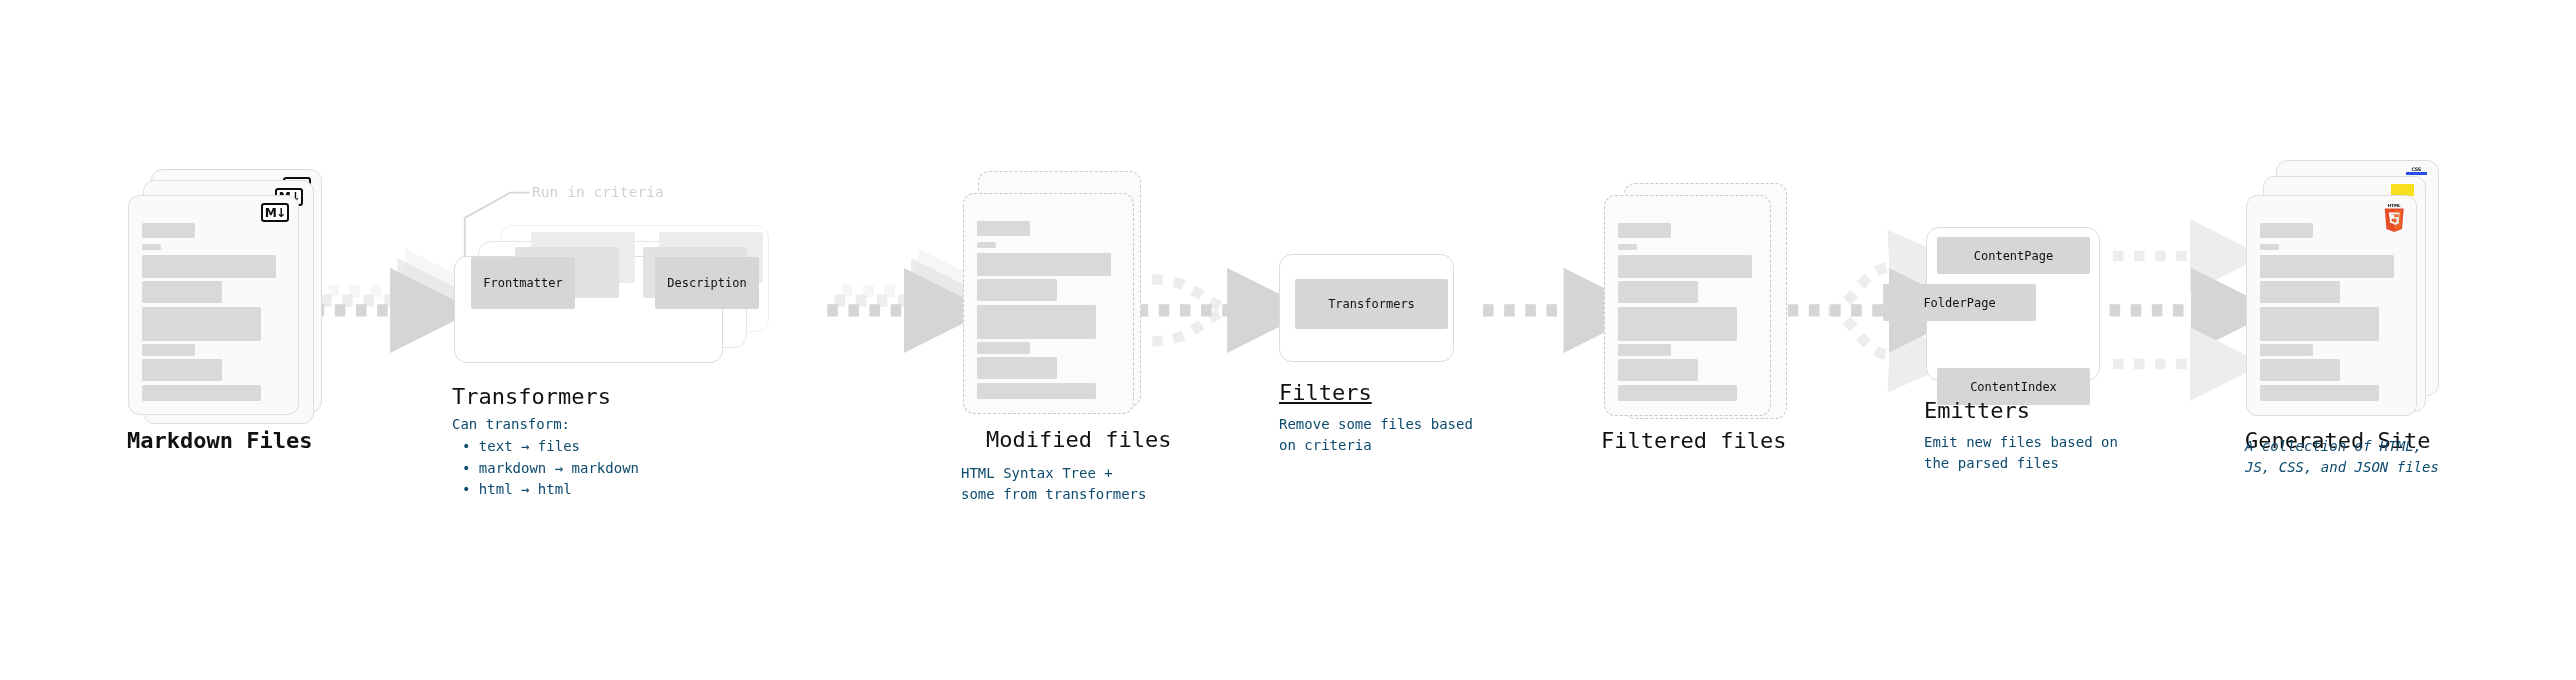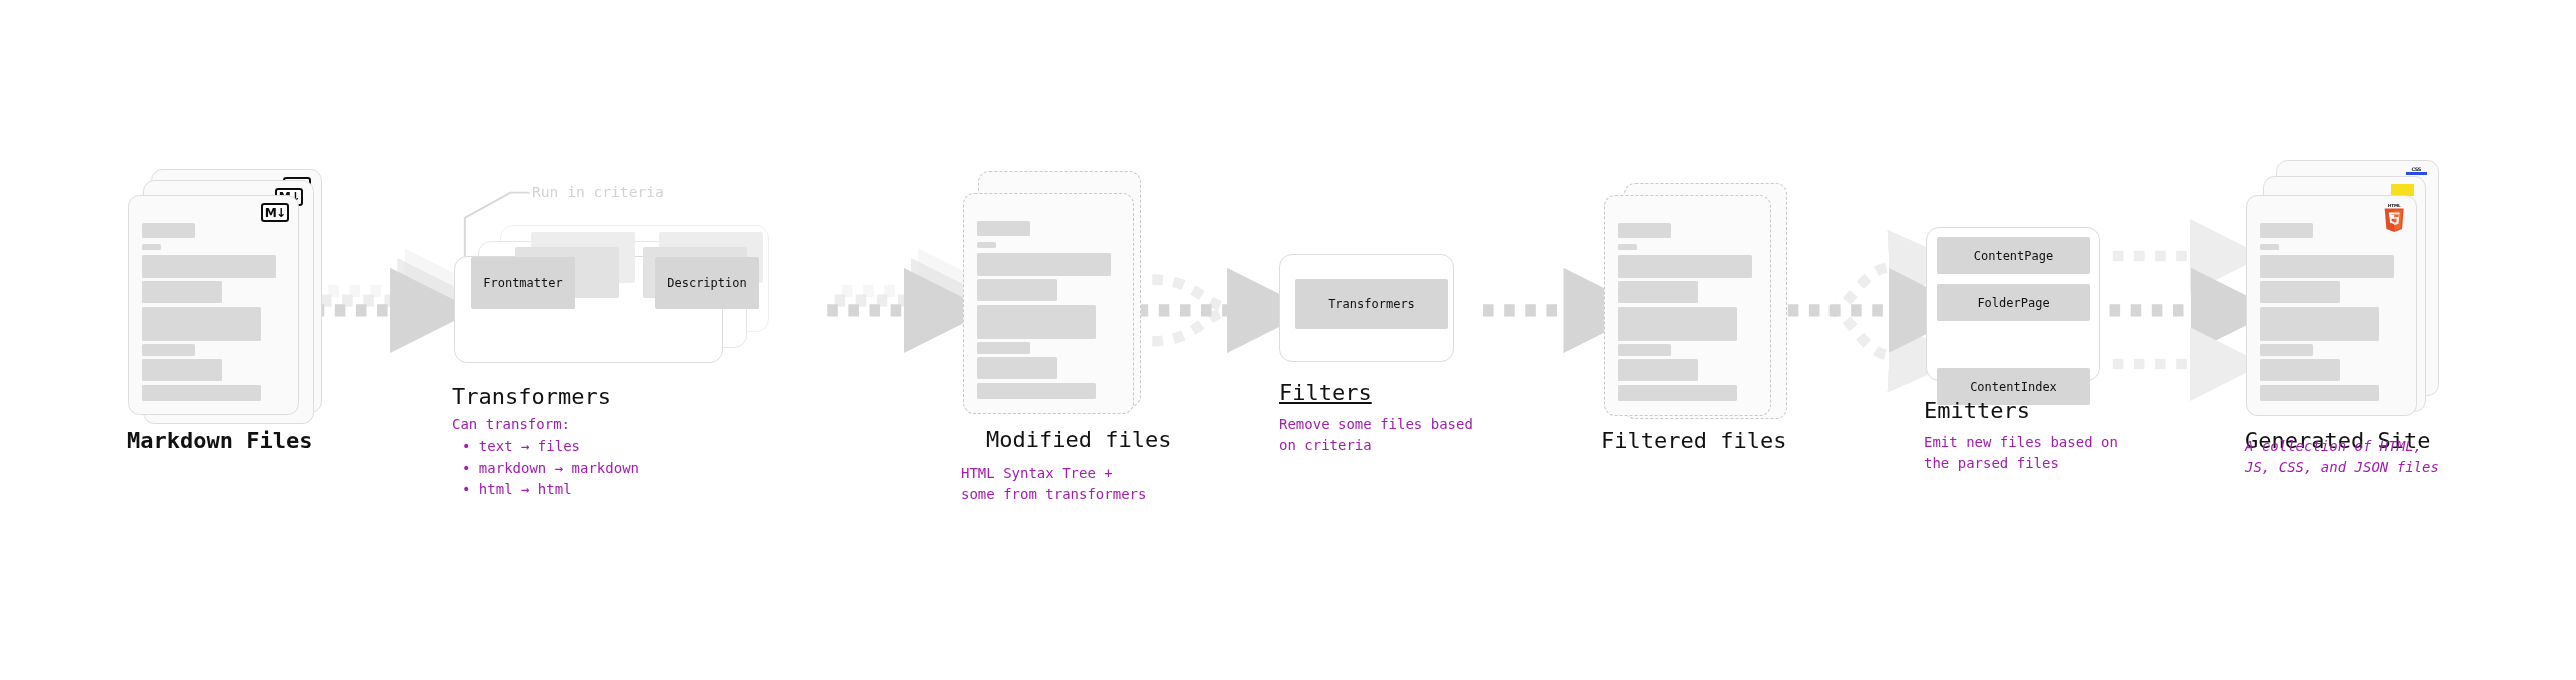--- a/index.html
+++ b/index.html
@@ -27,21 +27,21 @@
   .css-badge{position:absolute;width:21px;height:9.8px;display:flex;flex-direction:column;align-items:center;justify-content:flex-start;}
   .css-badge .t{font-family:"DejaVu Sans","Liberation Sans",sans-serif;font-size:4.9px;font-weight:bold;color:#222;line-height:4.9px;letter-spacing:-0.4px;}
   .css-badge .u{width:21px;height:2.4px;background:#264de4;margin-top:0.8px;}
   
   .js-badge{position:absolute;width:23px;height:12.2px;background:#f7df1e;}
   
   .h5{position:absolute;width:24.4px;height:31px;}
 
   
   .title{position:absolute;font-size:22px;color:#111;white-space:nowrap;letter-spacing:0px;}
-  .sub{position:absolute;font-size:14px;color:#a21caf;line-height:21px;white-space:pre;}
+  .sub{position:absolute;font-size:14px;color:#0c4a6e;line-height:21px;white-space:pre;}
 
   
   .gbox{position:absolute;border:1.6px solid #dcdcdc;border-radius:13px;background:#ffffff;box-sizing:border-box;}
   .gbox.l2{border-color:#e6e6e6;}
   .gbox.l3{border-color:#efefef;}
   .chip{position:absolute;border-radius:2px;background:#d6d6d6;display:flex;align-items:center;justify-content:center;
         font-size:12px;color:#111;white-space:nowrap;box-sizing:border-box;}
   .chip.l2{background:#e2e2e2;color:transparent;}
   .chip.l3{background:#ededed;color:transparent;}
 
@@ -210,21 +210,21 @@
       <div class="bar" style="left:13px;top:148px;width:53px;height:12.2px;"></div>
       <div class="bar" style="left:13px;top:163px;width:80px;height:22px;"></div>
       <div class="bar" style="left:13px;top:189px;width:119px;height:16.3px;"></div>
     </div>
     <div class="title" style="left:1601px;top:428px;">Filtered files</div>
   </div>
 
   <div>
     <div class="gbox" style="left:1926px;top:227px;width:174px;height:154px;"></div>
     <div class="chip" style="left:1937px;top:237px;width:153px;height:37px;">ContentPage</div>
-    <div class="chip" style="left:1937px;top:284px;width:153px;height:37px;">FolderPage</div>
+    <div class="chip" style="left:1883px;top:284px;width:153px;height:37px;">FolderPage</div>
     <div class="chip" style="left:1937px;top:332px;width:153px;height:37px;margin-top:36px;">ContentIndex</div>
     <div class="title" style="left:1924px;top:398px;">Emitters</div>
     <div class="sub" style="left:1924px;top:432px;">Emit new files based on
 the parsed files</div>
   </div>
 
   <div>
 
     <div class="doc" style="left:2276px;top:160px;width:163px;height:236px;">
       <div class="css-badge" style="right:11.4px;top:5.7px;">

